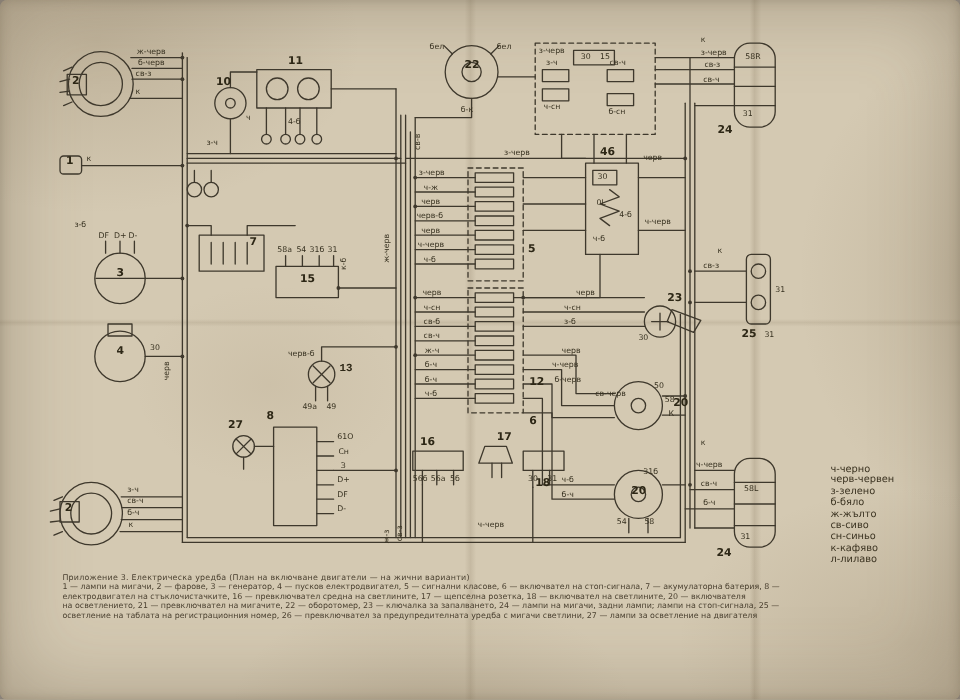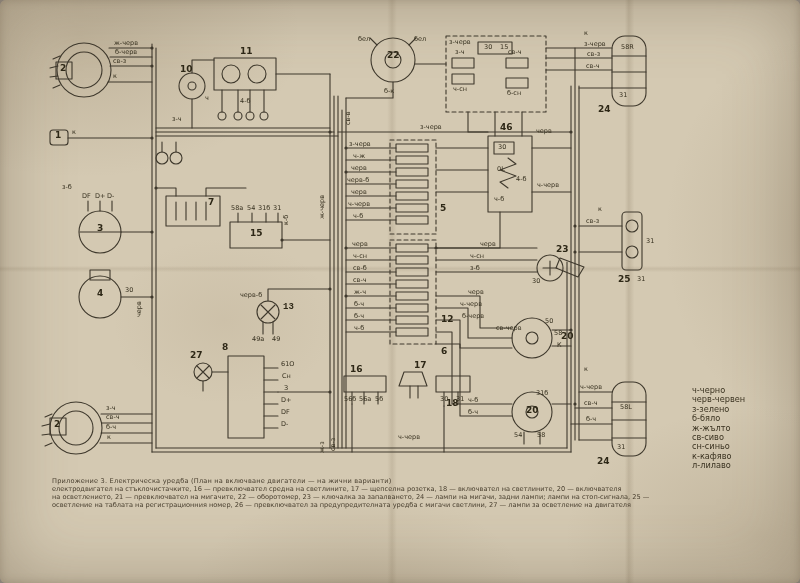--- a/index.html
+++ b/index.html
@@ -435,18 +435,19 @@
       <div>б-бяло</div>
       <div>ж-жълто</div>
       <div>св-сиво</div>
       <div>сн-синьо</div>
       <div>к-кафяво</div>
       <div>л-лилаво</div>
     </div>
 
   <div id="caption">
     <div class="cap-title">Приложение 3. Електрическа уредба (План на включване двигатели — на жични варианти)</div>
+  <div>1 — лампи на мигачи, 2 — фарове, 3 — генератор, 4 — пусков електродвигател, 5 — сигнални класове, 6 — включвател на стоп-сигнала, 7 — акумулаторна батерия, 8 —</div>
       <div>електродвигател на стъклочистачките, 16 — превключвател средна на светлините, 17 — щепселна розетка, 18 — включвател на светлините, 20 — включвателя</div>
       <div>на осветлението, 21 — превключвател на мигачите, 22 — оборотомер, 23 — ключалка за запалването, 24 — лампи на мигачи, задни лампи; лампи на стоп-сигнала, 25 —</div>
       <div>осветление на таблата на регистрационния номер, 26 — превключвател за предупредителната уредба с мигачи светлини, 27 — лампи за осветление на двигателя</div>
     </div>
 
 </div>
 
 </body></html>

